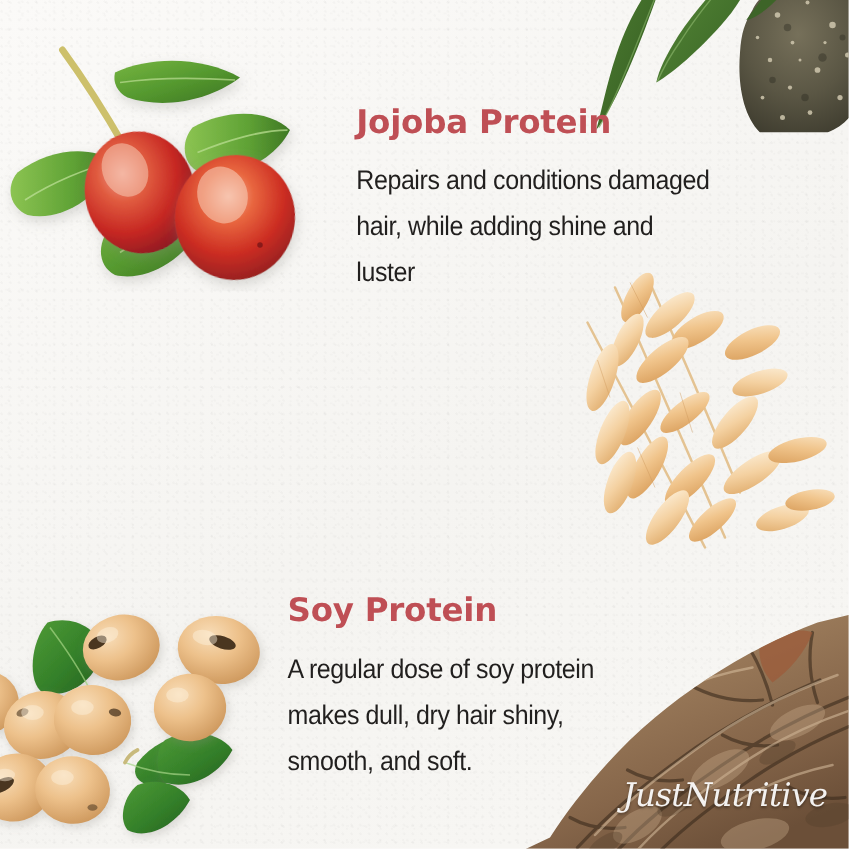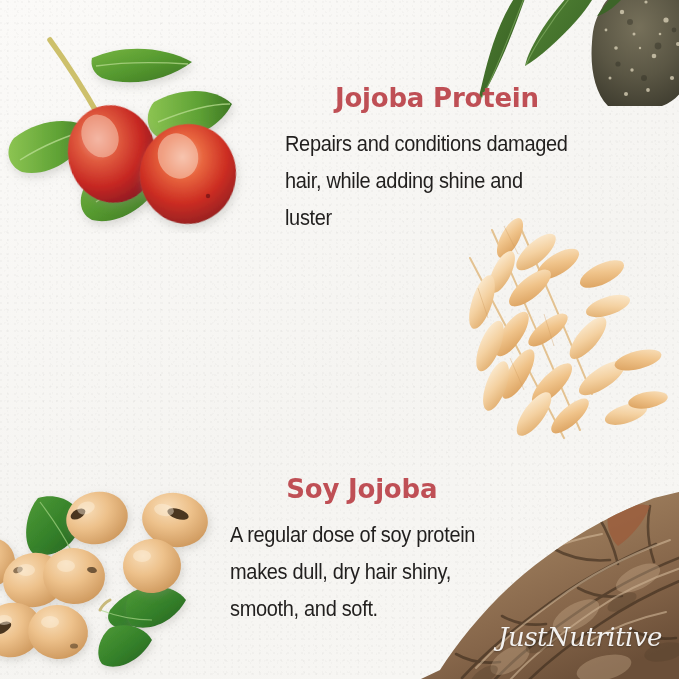--- a/index.html
+++ b/index.html
@@ -36,21 +36,20 @@
 
   h2.head{
     margin:0;
     font-family:"DejaVu Sans", sans-serif;
     font-weight:bold;
     font-size:26px;
     letter-spacing:-.2px;
     color:#bf4f55;
     line-height:1.1;
     white-space:nowrap;
-    text-align:center;
   }
   p.body{
     margin:0;
     font-family:"Liberation Sans", sans-serif;
     font-size:21.5px;
     line-height:37px;
     color:#211f1e;
     letter-spacing:-.35px;
     transform:scaleX(.93);
     transform-origin:left top;
@@ -350,21 +349,21 @@
     <h2 class="head">Jojoba Protein</h2>
     <p class="body" style="margin-top:13px;">
       <span>Repairs and conditions damaged</span>
       <span>hair, while adding shine and</span>
       <span>luster</span>
     </p>
   </div>
 
 
   <div class="txt" style="left:230px;top:475px;">
-    <h2 class="head">Soy Jojoba</h2>
+    <h2 class="head">Soy Protein</h2>
     <p class="body" style="margin-top:13px;">
       <span>A regular dose of soy protein</span>
       <span>makes dull, dry hair shiny,</span>
       <span>smooth, and soft.</span>
     </p>
   </div>
 
   <div id="watermark">JustNutritive</div>
 
 </div>

